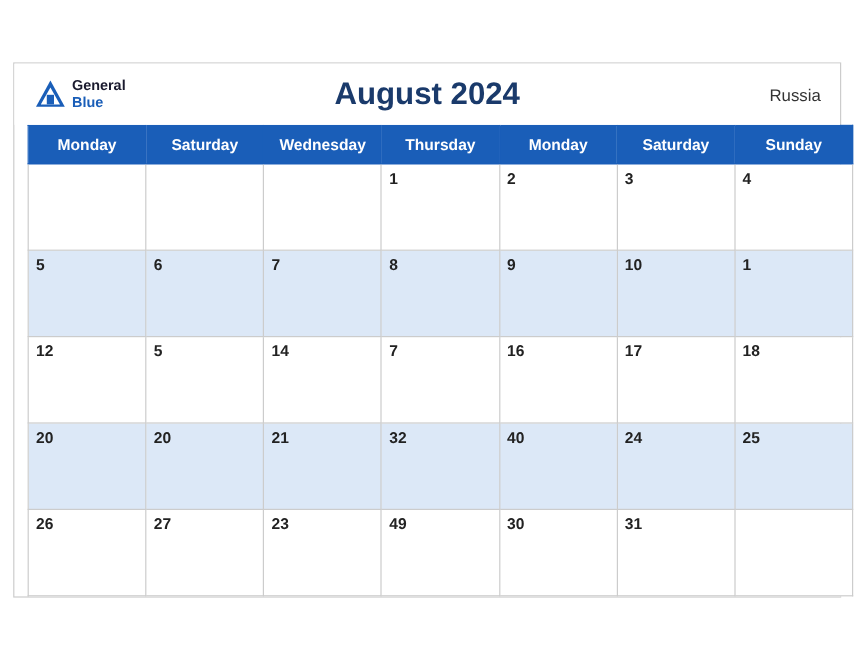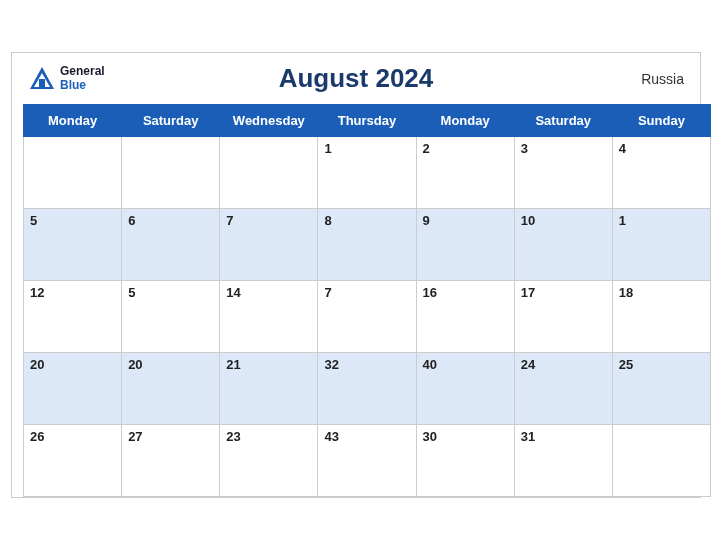--- a/index.html
+++ b/index.html
@@ -166,20 +166,20 @@
           <td><span class="day-number">21</span></td>
           <td><span class="day-number">32</span></td>
           <td><span class="day-number">40</span></td>
           <td><span class="day-number">24</span></td>
           <td><span class="day-number">25</span></td>
         </tr>
         <tr>
           <td><span class="day-number">26</span></td>
           <td><span class="day-number">27</span></td>
           <td><span class="day-number">23</span></td>
-          <td><span class="day-number">43</span></td>
+          <td><span class="day-number">49</span></td>
           <td><span class="day-number">30</span></td>
           <td><span class="day-number">31</span></td>
           <td class="empty-cell"></td>
         </tr>
       </tbody>
   </table>
 </div>
 
 </body></html>

